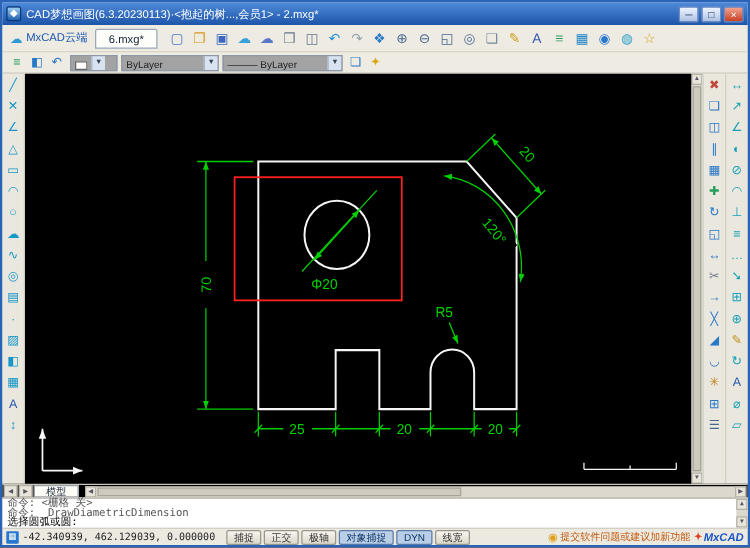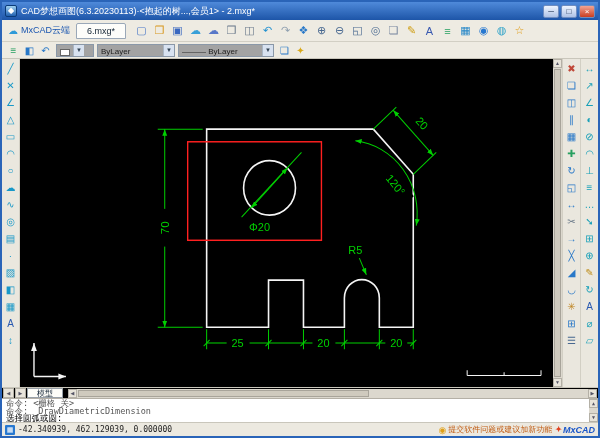--- a/index.html
+++ b/index.html
@@ -308,20 +308,28 @@
     <div class="cmd-line current">选择圆弧或圆:</div>
     <div class="cmd-scroll">
       <div class="scroll-btn">▲</div>
       <div class="scroll-btn">▼</div>
     </div>
   </div>
 
   <div class="statusbar">
     <div class="status-ico">▦</div>
     <span class="coords">-42.340939, 462.129039, 0.000000</span>
+    <div style="display:flex;gap:2px;">
+        <div class="toggle">捕捉</div>
+        <div class="toggle">正交</div>
+        <div class="toggle">极轴</div>
+        <div class="toggle on">对象捕捉</div>
+        <div class="toggle on">DYN</div>
+        <div class="toggle">线宽</div>
+      </div>
     <div class="feedback">
       <span class="bulb">◉</span>
       <span>提交软件问题或建议加新功能</span>
     </div>
     <div class="brand">
       <span class="brand-mark">✦</span>
       <span>MxCAD</span>
     </div>
   </div>
 

